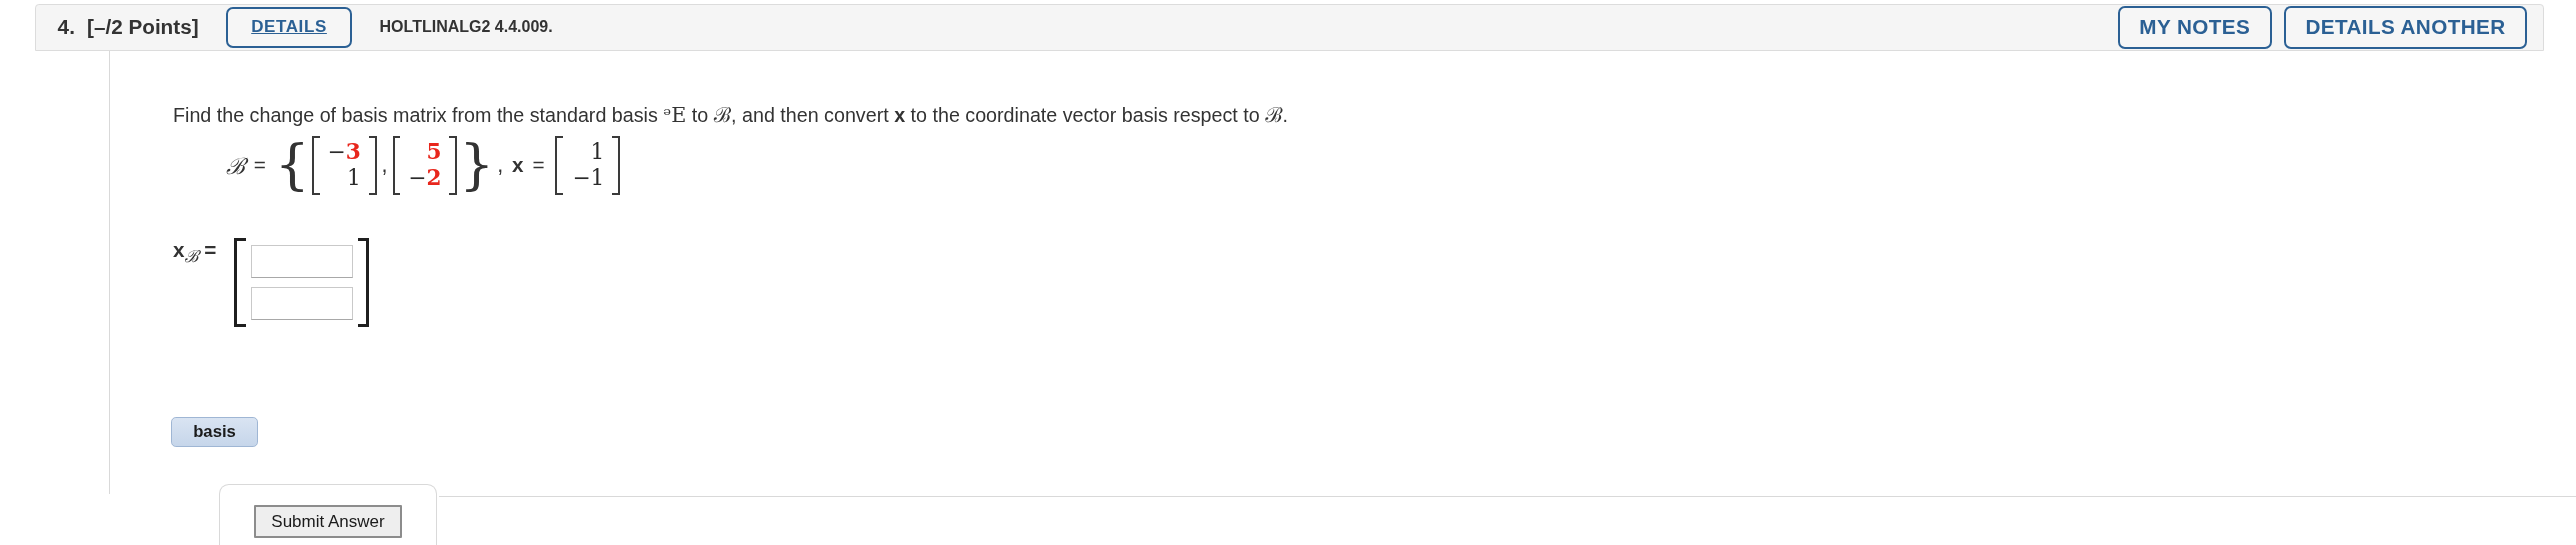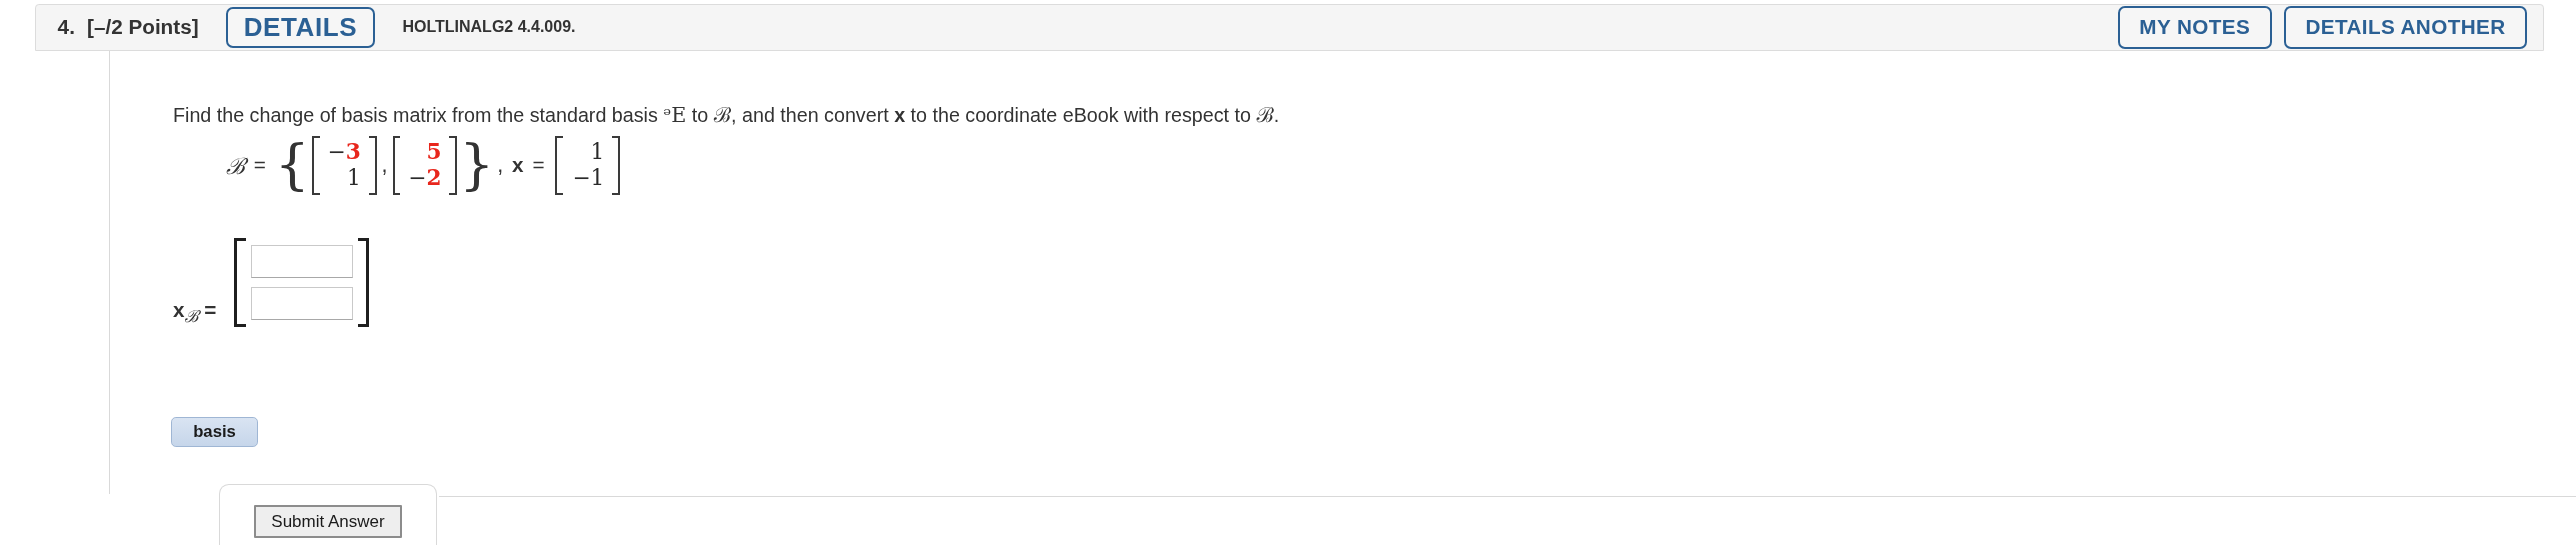--- a/index.html
+++ b/index.html
@@ -52,28 +52,29 @@
   }
   .details-btn {
     margin-left: 27.5px;
     min-width: 126px;
     height: 41px;
     box-sizing: border-box;
     border: 2px solid #2b6094;
     border-radius: 6.9px;
     background: #f6f6f6;
     color: #2b6094;
-    font-size: 26px;
+    font-size: 17px;
     font-weight: bold;
     letter-spacing: 0.6px;
     display: flex;
     align-items: center;
     justify-content: center;
     cursor: pointer;
     padding: 0 15.7px;
+    text-decoration: underline;
   }
   .q-title {
     margin-left: 27.5px;
     font-size: 16px;
     font-weight: bold;
     color: #333333;
     white-space: nowrap;
   }
   .header-spacer { flex: 1 1 auto; }
   .hdr-btn {
@@ -180,21 +181,21 @@
   .num-red { color: #e8261c; font-weight: bold; }
   .num-dark { color: #2a2a2a; }
   .comma { margin: 0 3px; font-size: 21.6px; }
 
   
   .answer-row {
     position: absolute;
     left: 63px;
     top: 187px;
     display: flex;
-    align-items: flex-end;
+    align-items: flex-start;
   }
   .ans-label {
     font-size: 20.7px;
     font-weight: bold;
     color: #333333;
     margin-right: 17.7px;
     white-space: nowrap;
   }
   .ans-label .sub {
     font-family: "DejaVu Serif", serif;
@@ -302,21 +303,21 @@
     <span class="q-title">HOLTLINALG2 4.4.009.</span>
     <span class="header-spacer"></span>
     <div class="hdr-btn">MY NOTES</div>
     <div class="hdr-btn">DETAILS ANOTHER</div>
   </div>
 
   <div class="q-body">
     <div class="body-inner">
 
       <div class="q-text">
-        <span>Find the change of basis matrix from the standard basis </span><span class="cal">ᵊE</span><span> to </span><span class="cal">ℬ</span><span>, and then convert </span><span class="bold-x">x</span><span> to the coordinate eBook with respect to </span><span class="cal">ℬ</span><span>.</span>
+        <span>Find the change of basis matrix from the standard basis </span><span class="cal">ᵊE</span><span> to </span><span class="cal">ℬ</span><span>, and then convert </span><span class="bold-x">x</span><span> to the coordinate vector basis respect to </span><span class="cal">ℬ</span><span>.</span>
       </div>
 
       <div class="math-row">
         <span class="mi">ℬ</span>
         <span class="eq">=</span>
         <span class="brace">{</span>
 
         <span class="matrix">
           <span class="bracket left"></span>
           <span class="mcol">

